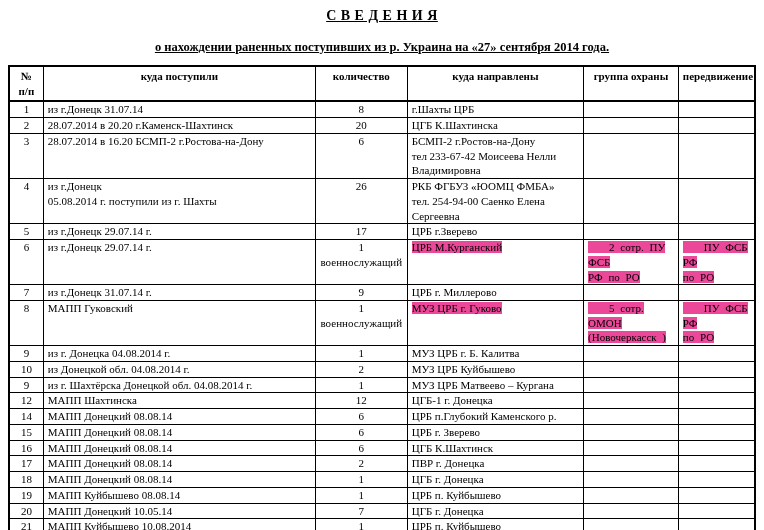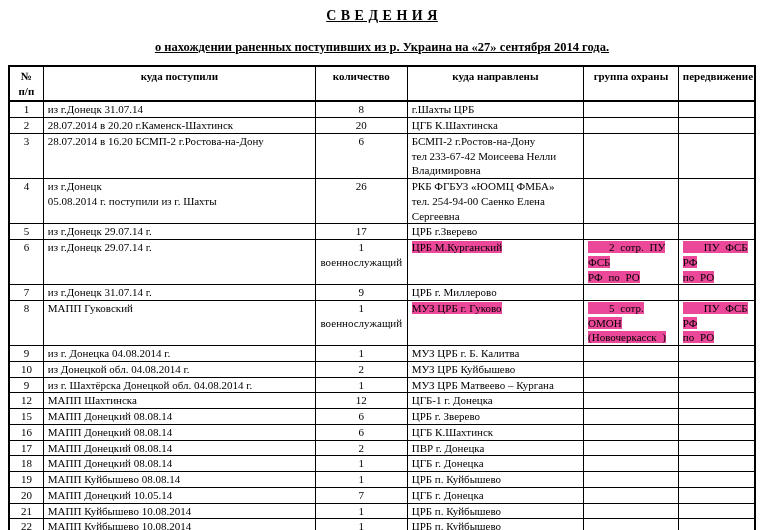--- a/index.html
+++ b/index.html
@@ -202,20 +202,28 @@
         </tr>
         <tr>
           <td class="col-num">12</td>
           <td class="col-from">МАПП Шахтинска</td>
           <td class="col-qty">12</td>
           <td class="col-to">ЦГБ-1 г. Донецка</td>
           <td class="col-guard"></td>
           <td class="col-move"></td>
         </tr>
         <tr>
+          <td class="col-num">14</td>
+          <td class="col-from">МАПП Донецкий 08.08.14</td>
+          <td class="col-qty">6</td>
+          <td class="col-to">ЦРБ п.Глубокий Каменского р.</td>
+          <td class="col-guard"></td>
+          <td class="col-move"></td>
+        </tr>
+        <tr>
           <td class="col-num">15</td>
           <td class="col-from">МАПП Донецкий 08.08.14</td>
           <td class="col-qty">6</td>
           <td class="col-to">ЦРБ г. Зверево</td>
           <td class="col-guard"></td>
           <td class="col-move"></td>
         </tr>
         <tr>
           <td class="col-num">16</td>
           <td class="col-from">МАПП Донецкий 08.08.14</td>

